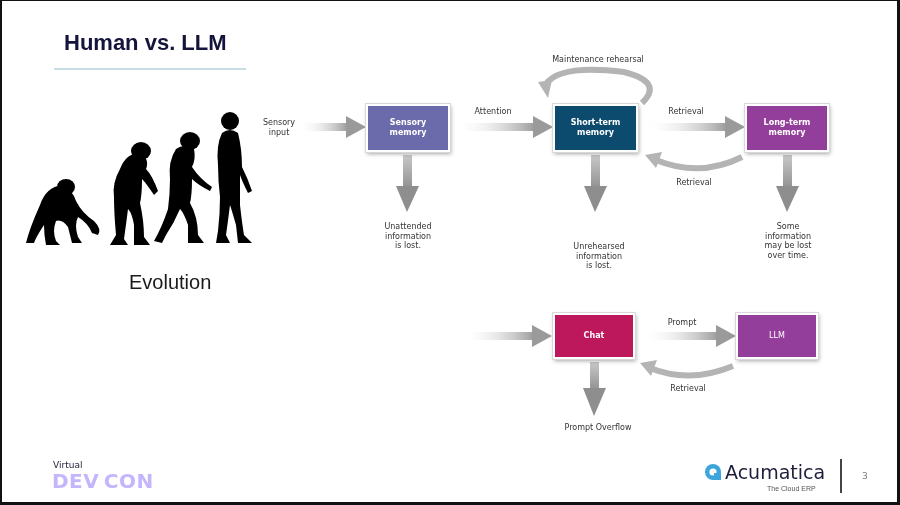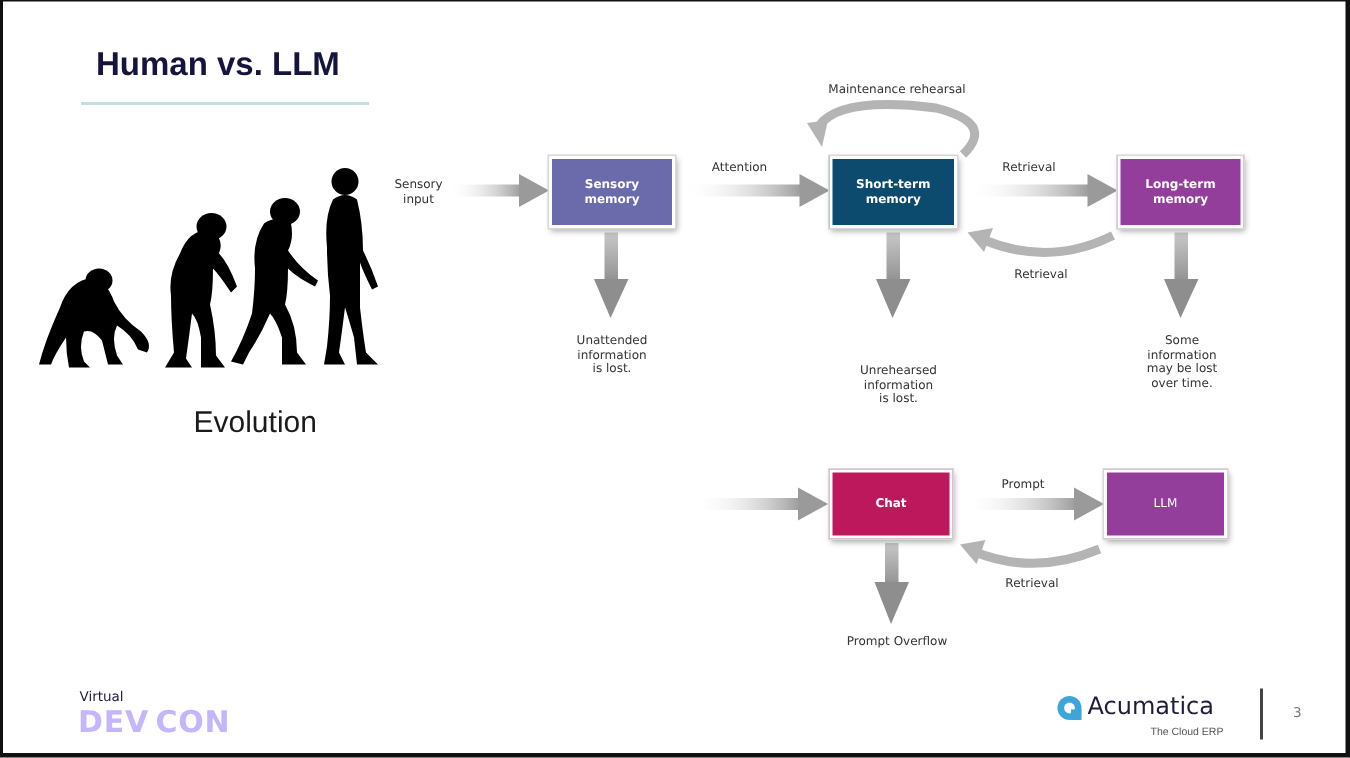--- a/index.html
+++ b/index.html
@@ -8,21 +8,21 @@
     .title { position: absolute; left: 62px; top: 29px; font-size: 22px; font-weight: bold; color: #14143c; font-family: "Liberation Sans", sans-serif; }
     .title-rule { position: absolute; left: 52px; top: 67px; width: 192px; height: 2px; background: #c5dde3; }
     .evo { position: absolute; left: 14px; top: 108px; width: 250px; height: 142px; }
     .evo-label { position: absolute; left: 127px; top: 270px; font-size: 20px; color: #1a1a1a; font-family: Liberation Sans, sans-serif; }
     svg.diagram { position: absolute; left: 0; top: 0; width: 900px; height: 505px; }
     .box { position: absolute; box-sizing: border-box; border: 2px solid #fff; box-shadow: 0 0 0 1px #d8d8d8, 1px 2px 4px rgba(0,0,0,0.35); display: flex; align-items: center; justify-content: center; text-align: center; color: #fff; font-family: "DejaVu Sans", sans-serif; font-size: 8px; font-weight: bold; line-height: 1.2; }
     .lbl { position: absolute; font-family: "DejaVu Sans", sans-serif; font-size: 8px; color: #333; text-align: center; line-height: 1.2; white-space: pre-line; }
     .footer-virtual { position: absolute; left: 53px; top: 460px; font-size: 9px; color: #1e1e3c; font-family: "DejaVu Sans", sans-serif; }
     .footer-devcon { position: absolute; left: 52px; top: 469px; font-size: 20px; font-weight: bold; color: #c4b5fd; font-family: "DejaVu Sans", sans-serif; letter-spacing: 0.5px; }
     .acu-logo { position: absolute; left: 704px; top: 463px; width: 18px; height: 18px; }
-    .acu-name { position: absolute; left: 725px; top: 461px; font-size: 16px; color: #1e1e3c; font-family: "DejaVu Sans", sans-serif; }
+    .acu-name { position: absolute; left: 725px; top: 461px; font-size: 19px; color: #1e1e3c; font-family: "DejaVu Sans", sans-serif; }
     .acu-tag { position: absolute; left: 767px; top: 485px; font-size: 7px; color: #555; font-family: Liberation Sans, sans-serif; }
     .vdivider { position: absolute; left: 840px; top: 459px; width: 2px; height: 34px; background: #444; }
     .page-num { position: absolute; left: 862px; top: 471px; font-size: 9px; color: #777; font-family: "DejaVu Sans", sans-serif; }
   </style>
 </head>
 <body>
 
 <div class="slide">
   <div class="title">Human vs. LLM</div>
   <div class="title-rule"></div>

